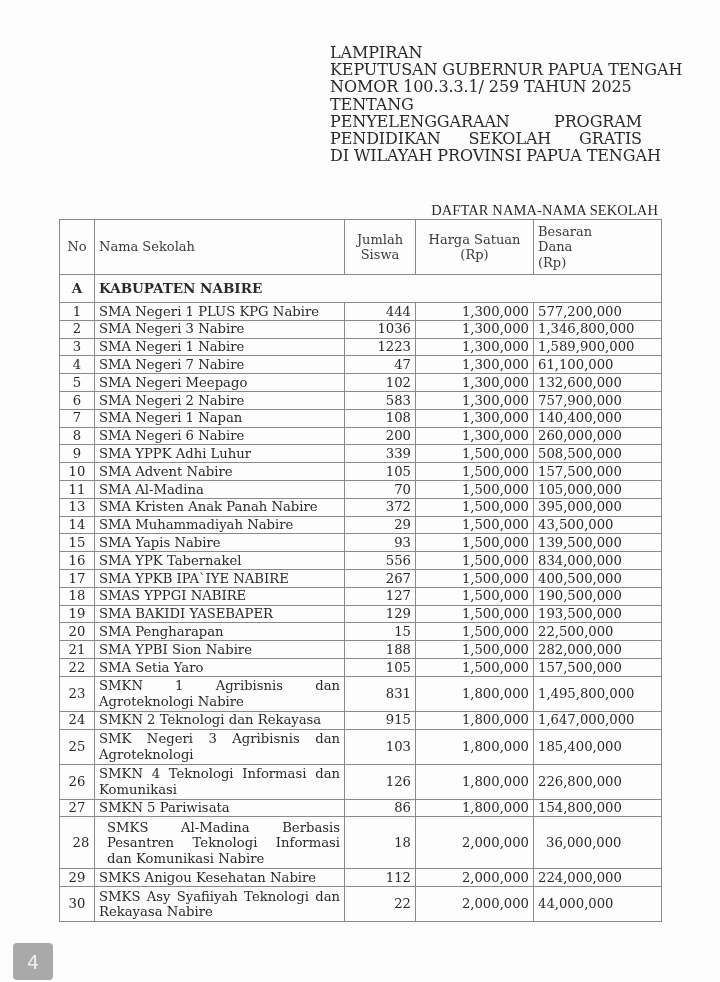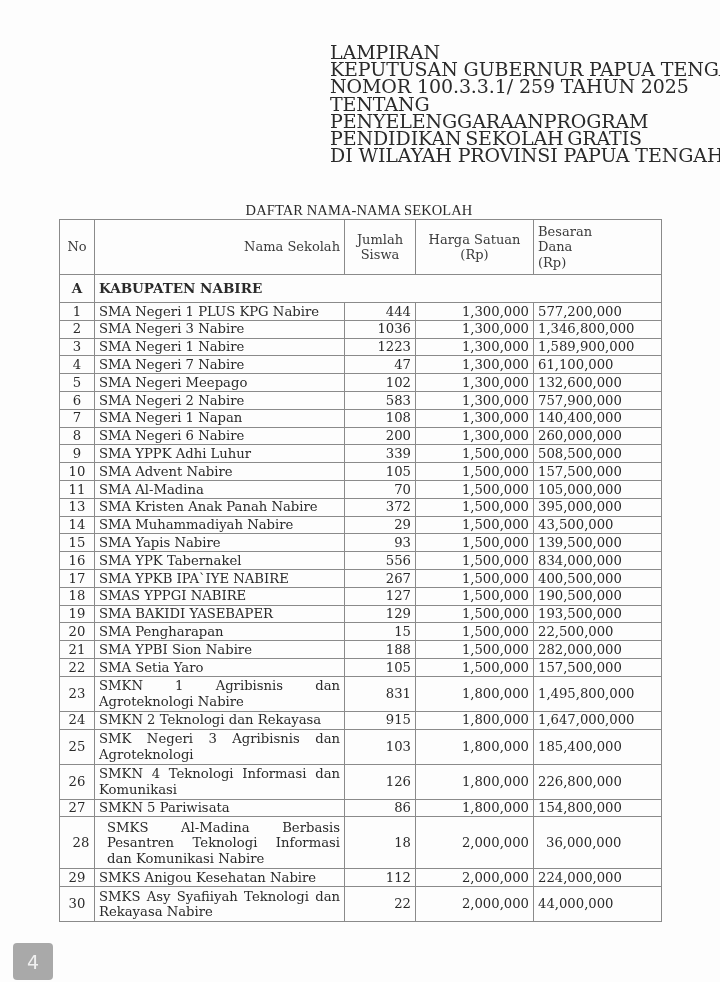--- a/index.html
+++ b/index.html
@@ -6,26 +6,26 @@
     body {
       width: 720px; height: 982px; overflow: hidden;
       background: #ffffff;
       font-family: "DejaVu Serif", "Liberation Serif", serif;
       color: #2a2a2a;
       position: relative;
     }
     .page { position: absolute; left: 0; top: 0; width: 720px; height: 982px; background: #fdfdfd; }
     .header-block {
       position: absolute; left: 330px; top: 44px; width: 312px;
-      font-size: 19px; line-height: 17.2px; letter-spacing: -0.1px;
+      font-size: 16px; line-height: 17.2px; letter-spacing: -0.1px;
     }
     .header-block .line { display: block; white-space: nowrap; }
     .header-block .just { display: flex; justify-content: space-between; }
     .table-title {
-      position: absolute; left: 60px; top: 202px; width: 598px; text-align: center;
+      position: absolute; left: 60px; top: 202px; width: 598px; text-align: right;
       font-family: "Liberation Serif", "DejaVu Serif", serif;
       font-size: 14.5px; letter-spacing: 0.1px;
     }
     table.list {
       position: absolute; left: 59px; top: 219px;
       border-collapse: collapse; table-layout: fixed;
       width: 599px;
       font-size: 13.2px;
     }
     table.list td, table.list th {
@@ -77,21 +77,21 @@
     </span>
     <span class="line">DI WILAYAH PROVINSI PAPUA TENGAH</span>
   </div>
 
   <div class="table-title">DAFTAR NAMA-NAMA SEKOLAH</div>
 
   <table class="list">
     <thead>
       <tr class="head-row">
         <th class="c-no">No</th>
-        <th class="c-name" style="text-align:right">Nama Sekolah</th>
+        <th class="c-name" style="text-align:left">Nama Sekolah</th>
         <th class="c-jml">
           <span>Jumlah</span><br>
           <span>Siswa</span>
         </th>
         <th class="c-harga" style="text-align:center">
           <span>Harga Satuan</span><br>
           <span>(Rp)</span>
         </th>
         <th class="c-dana" style="text-align:left">
           <span>Besaran</span><br>

